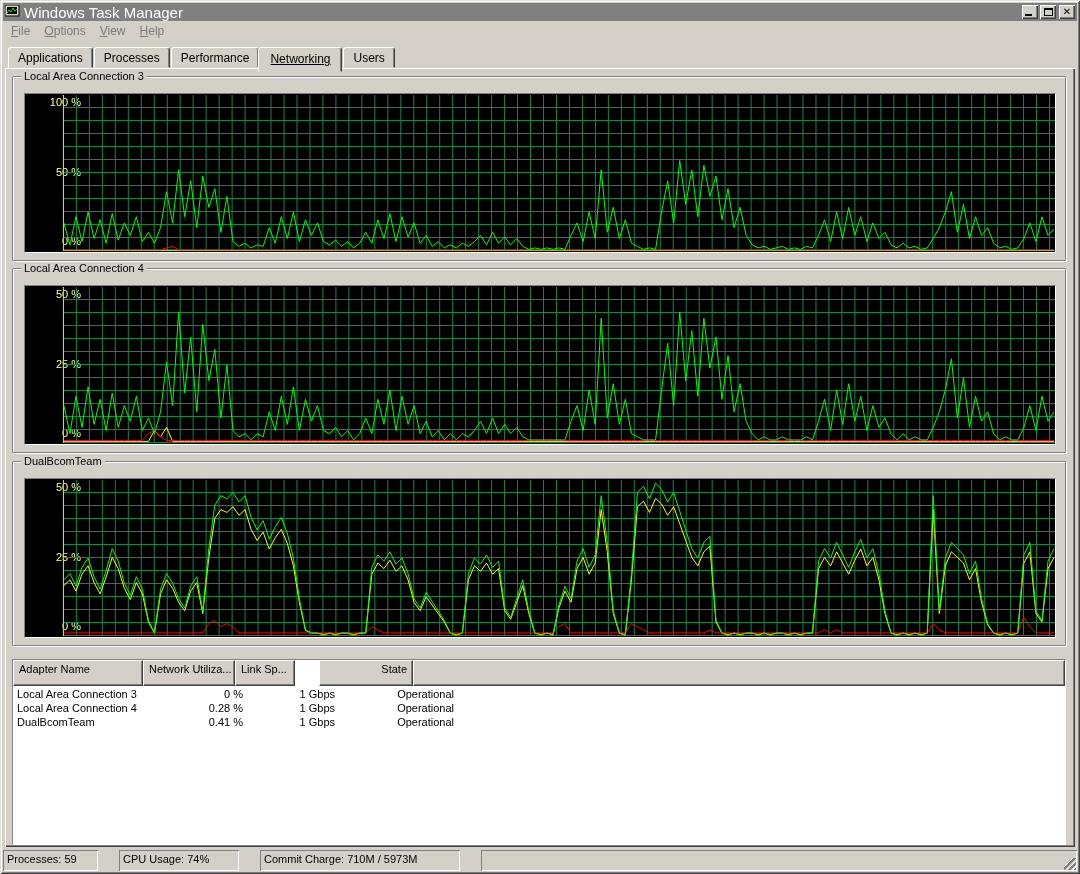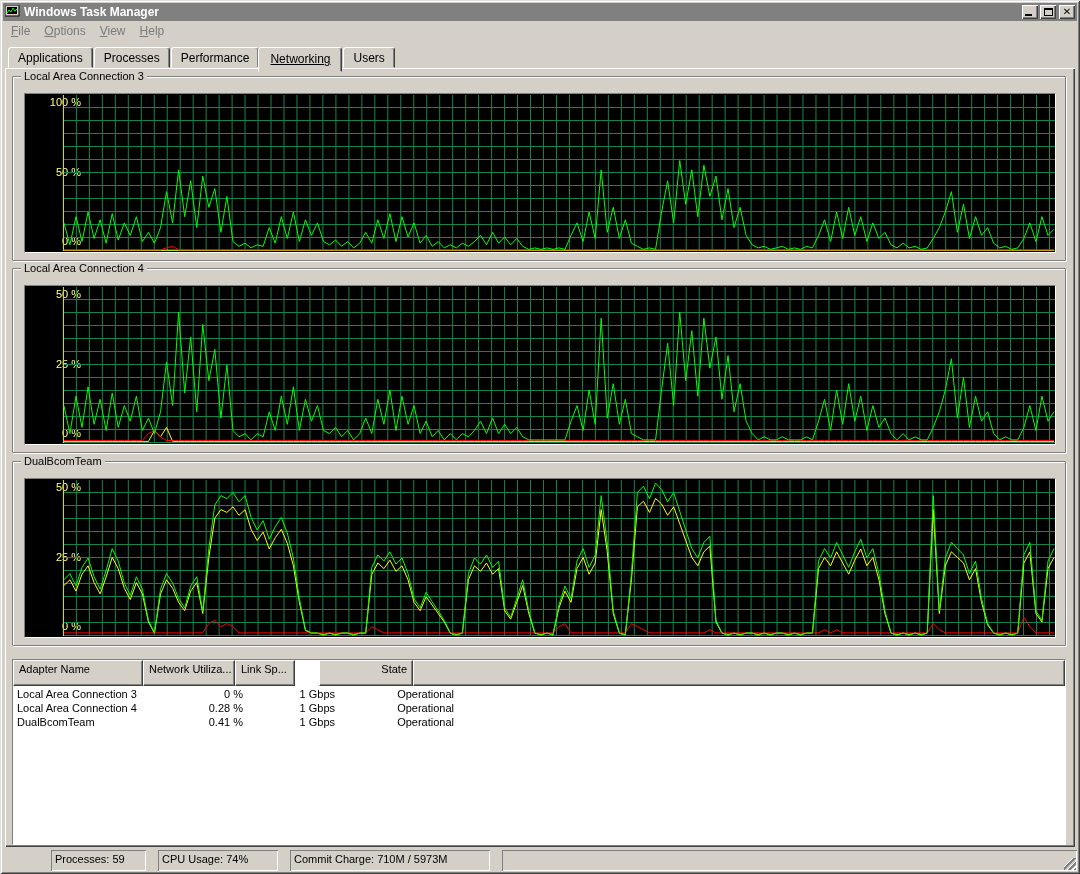--- a/index.html
+++ b/index.html
@@ -10,21 +10,21 @@
     box-shadow: inset 1px 1px 0 #dfdfdf, inset -1px -1px 0 #404040,
                 inset 2px 2px 0 #fff,    inset -2px -2px 0 #808080;
     padding:3px; overflow:hidden;
   }
 
   
   .titlebar {
     height:18px; background:#808080; display:flex; align-items:center;
     padding:0 2px; gap:3px;
   }
-  .titlebar .title-text { color:#fff; font-weight:bold; font-size:12px; flex:1; white-space:nowrap; }
+  .titlebar .title-text { color:#fff; font-weight:normal; font-size:15px; flex:1; white-space:nowrap; }
   .app-icon { width:16px; height:14px; display:inline-block; }
   .cap-buttons { display:flex; gap:2px; }
   .cap-btn {
     width:16px; height:14px; background:#d4d0c8; border:none; padding:0;
     box-shadow: inset 1px 1px 0 #fff, inset -1px -1px 0 #404040, inset -2px -2px 0 #808080;
     display:flex; align-items:center; justify-content:center; position:relative;
   }
   .glyph-min { position:absolute; left:3px; bottom:3px; width:7px; height:2px; background:#000; }
   .glyph-max { width:9px; height:8px; border:1px solid #000; border-top-width:2px; }
   .glyph-close { font-size:10px; font-weight:bold; color:#000; line-height:10px; font-family:"DejaVu Sans", sans-serif; }
@@ -73,21 +73,21 @@
     background:#d4d0c8; font-size:11px; color:#000; padding:2px 5px 0 5px;
     border:1px solid; border-color:#fff #404040 #404040 #fff; box-shadow: inset -1px -1px 0 #808080;
     white-space:nowrap; overflow:hidden;
   }
   .lv-rows { padding-top:2px; }
   .lv-row { display:flex; height:14px; font-size:11px; color:#000; }
   .lv-cell { white-space:nowrap; overflow:hidden; }
   .al { text-align:left; } .ar { text-align:right;margin-left:24px; }
 
   
-  .statusbar { position:absolute; left:3px; right:3px; bottom:3px; height:21px; display:flex; gap:12px;margin-left:48px; }
+  .statusbar { position:absolute; left:3px; right:3px; bottom:3px; height:21px; display:flex; gap:21px; }
   .sb-panel {
     box-shadow: inset 1px 1px 0 #808080, inset -1px -1px 0 #fff;
     font-size:11px; color:#000; padding:3px 0 0 4px; white-space:nowrap; position:relative;
   }
   .sb-grip { position:absolute; right:1px; bottom:1px; width:12px; height:12px;
     background:
       linear-gradient(135deg, transparent 0 6px, #fff 6px 7px, #808080 7px 9px, transparent 9px 10px, #fff 10px 11px, #808080 11px 13px, transparent 13px 14px, #fff 14px 15px, #808080 15px 17px, transparent 17px);
   }
 </style>
 </head>

